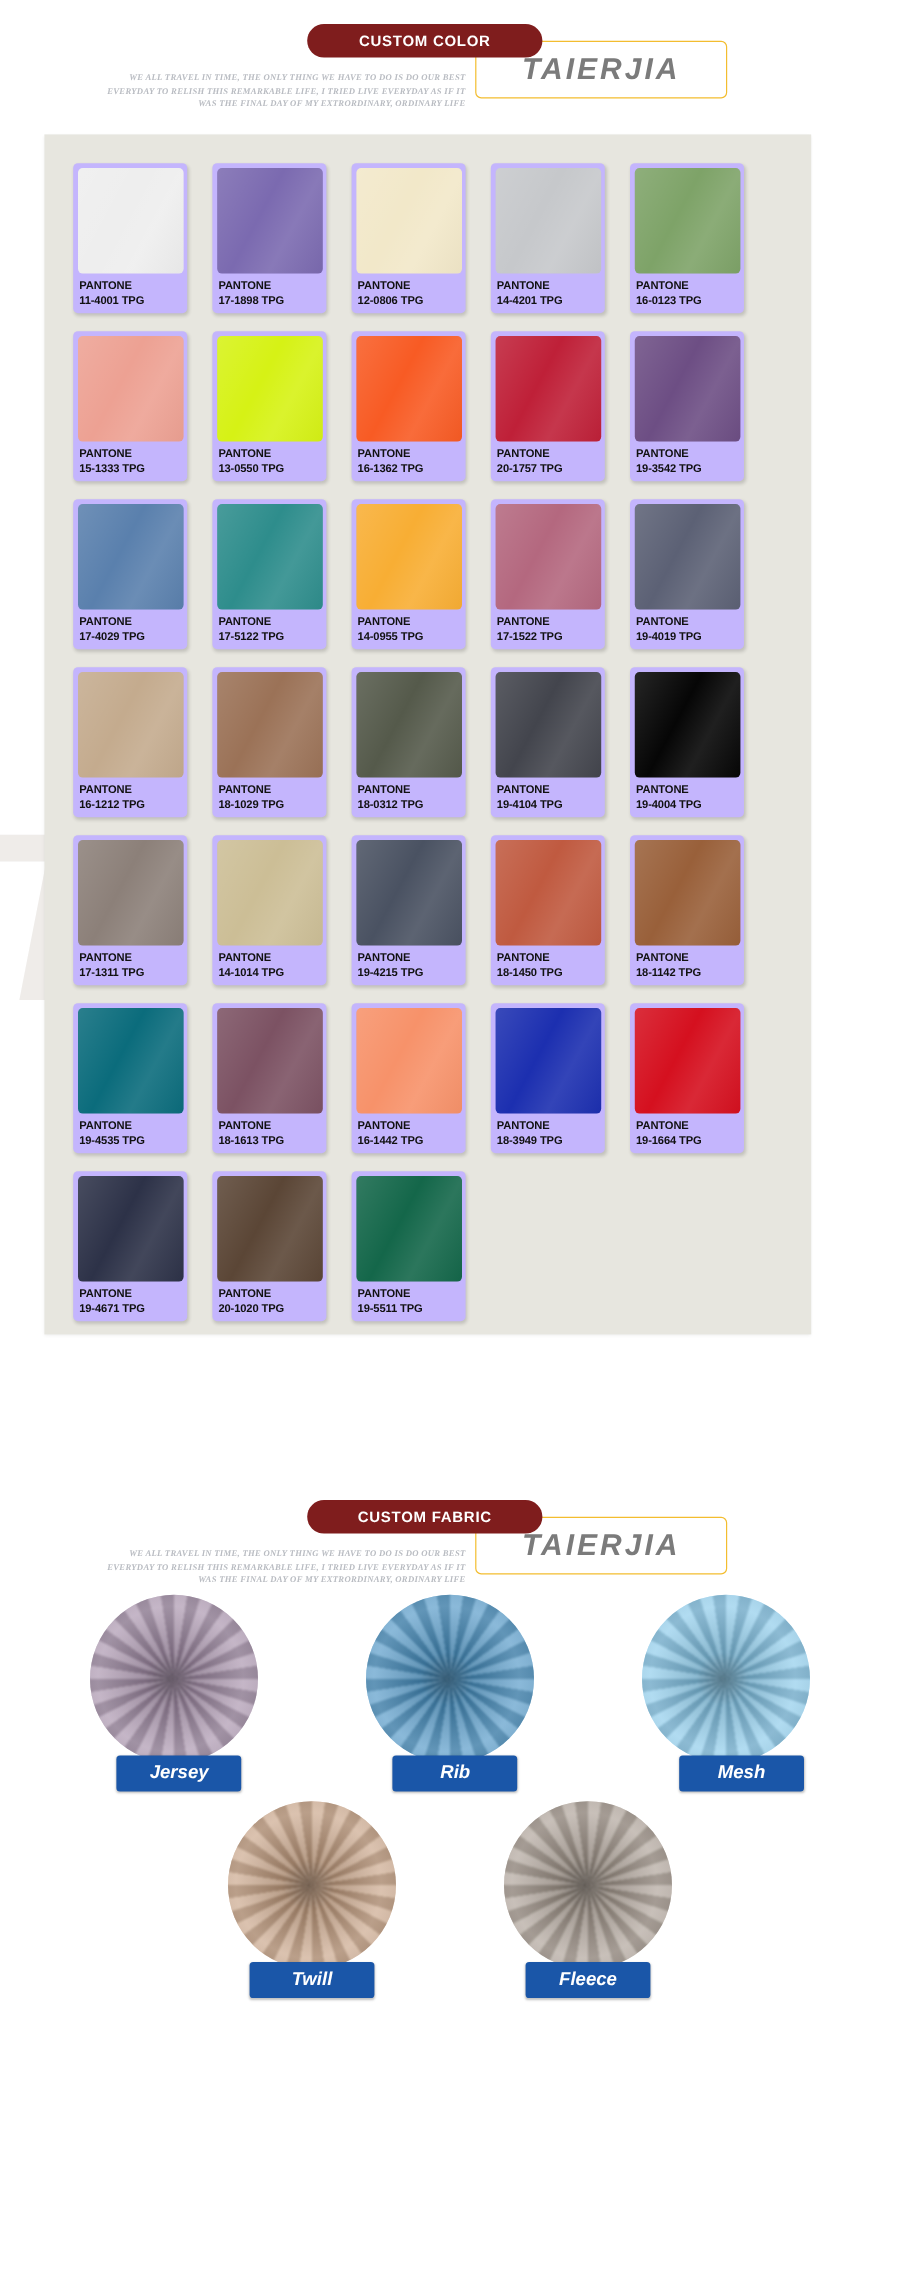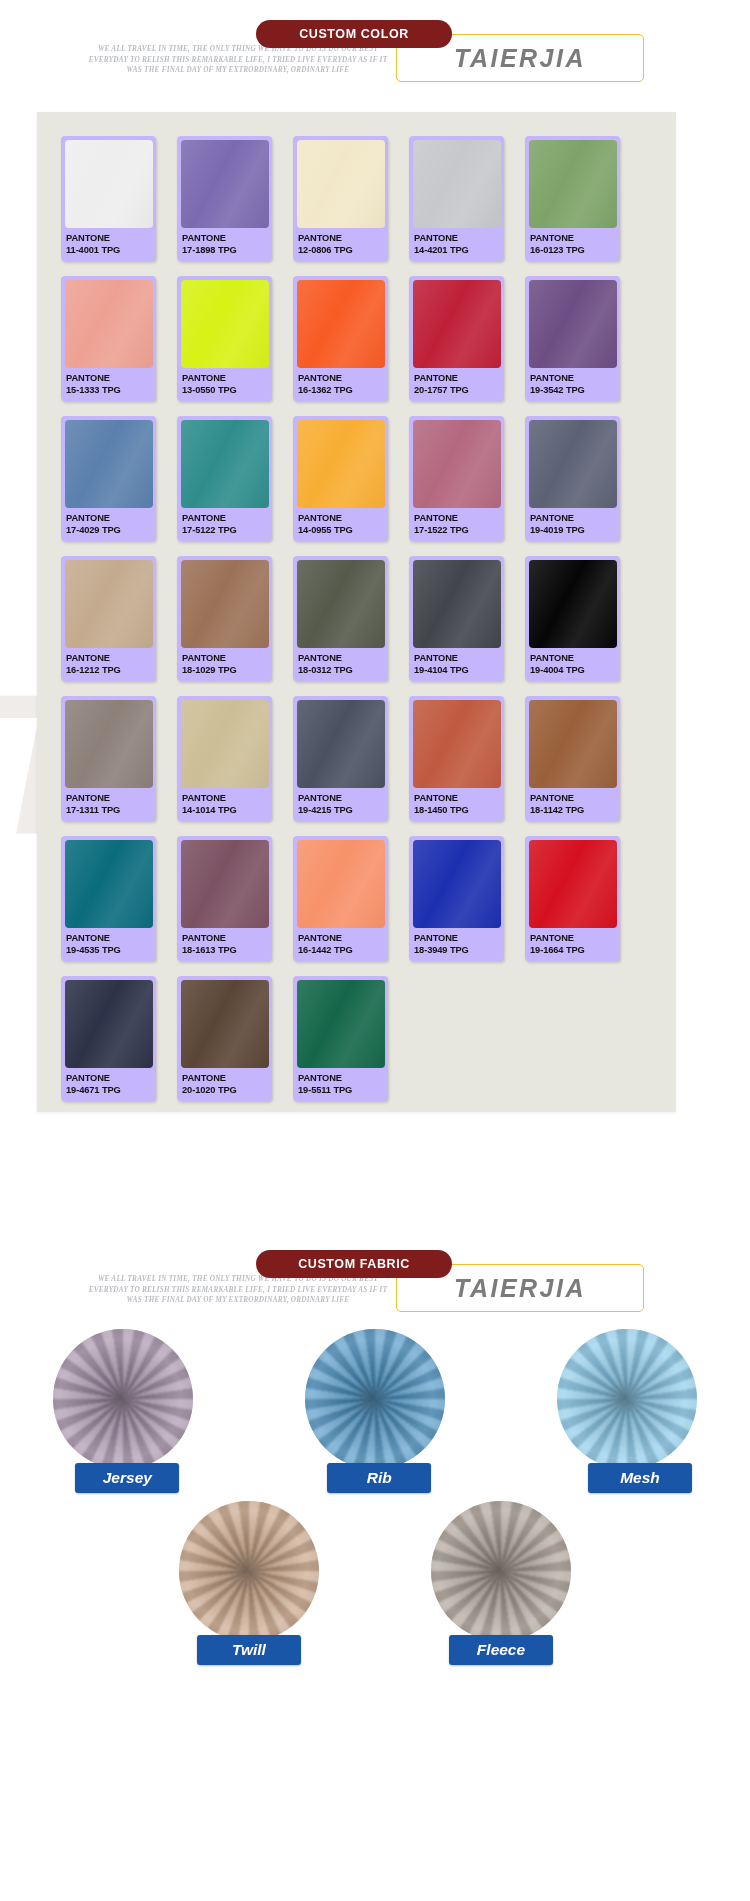--- a/index.html
+++ b/index.html
@@ -63,41 +63,41 @@
     font-weight: bold;
     letter-spacing: .6px;
     display: flex;
     align-items: center;
     justify-content: center;
     z-index: 4;
   }
   .brand-box {
     position: absolute;
     left: 396px; top: 34px;
-    width: 248px; height: 48px;
+    width: 210px; height: 48px;
     border: 1.5px solid #f3bd2f;
     border-radius: 5px;
     display: flex;
     align-items: center;
     justify-content: center;
     background: #ffffff;
     z-index: 3;
   }
   .brand-box .brand {
     font-size: 25px;
     font-style: italic;
     font-weight: bold;
     letter-spacing: 2.5px;
     color: #7b7b7b;
   }
   .slogan {
     position: absolute;
-    left: 88px; top: 44px;
+    left: 88px; top: 60px;
     width: 300px;
-    text-align: center;
+    text-align: right;
     font-family: "Liberation Serif", serif;
     font-style: italic;
     font-weight: bold;
     font-size: 7.2px;
     line-height: 10.5px;
     letter-spacing: .25px;
     color: #b9bcc2;
     z-index: 3;
   }
 
@@ -154,21 +154,21 @@
   
   .fabric-wrap {
     position: absolute;
     left: 0; top: 1230px;
     width: 750px;
     z-index: 3;
   }
   .fab-row {
     display: flex;
     justify-content: center;
-    gap: 36px;
+    gap: 14px;
     margin-top: 4px;
   }
   .fab {
     position: relative;
     width: 216px;
     height: 170px;
   }
   .fab .disc {
     position: absolute;
     left: 50%;

